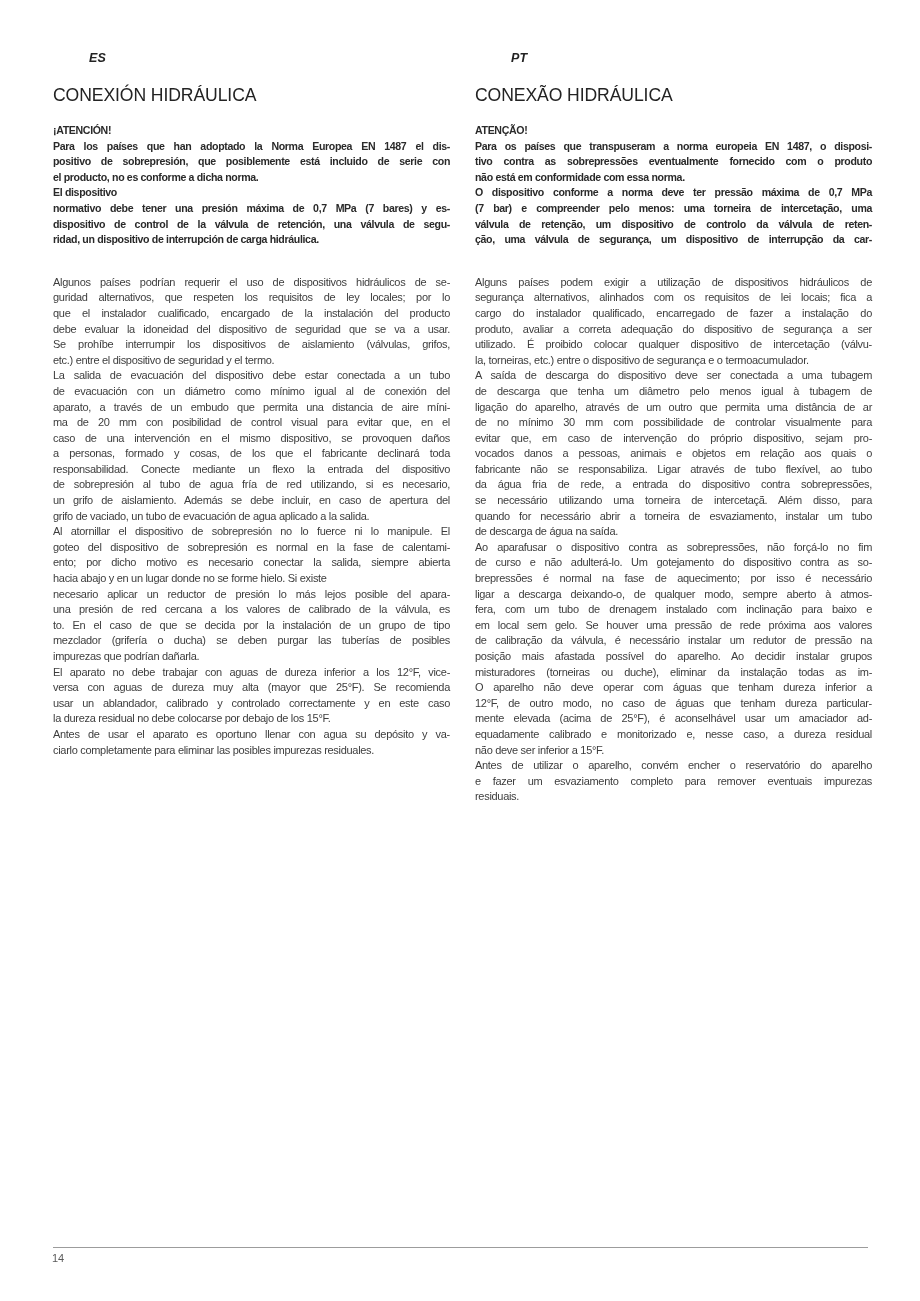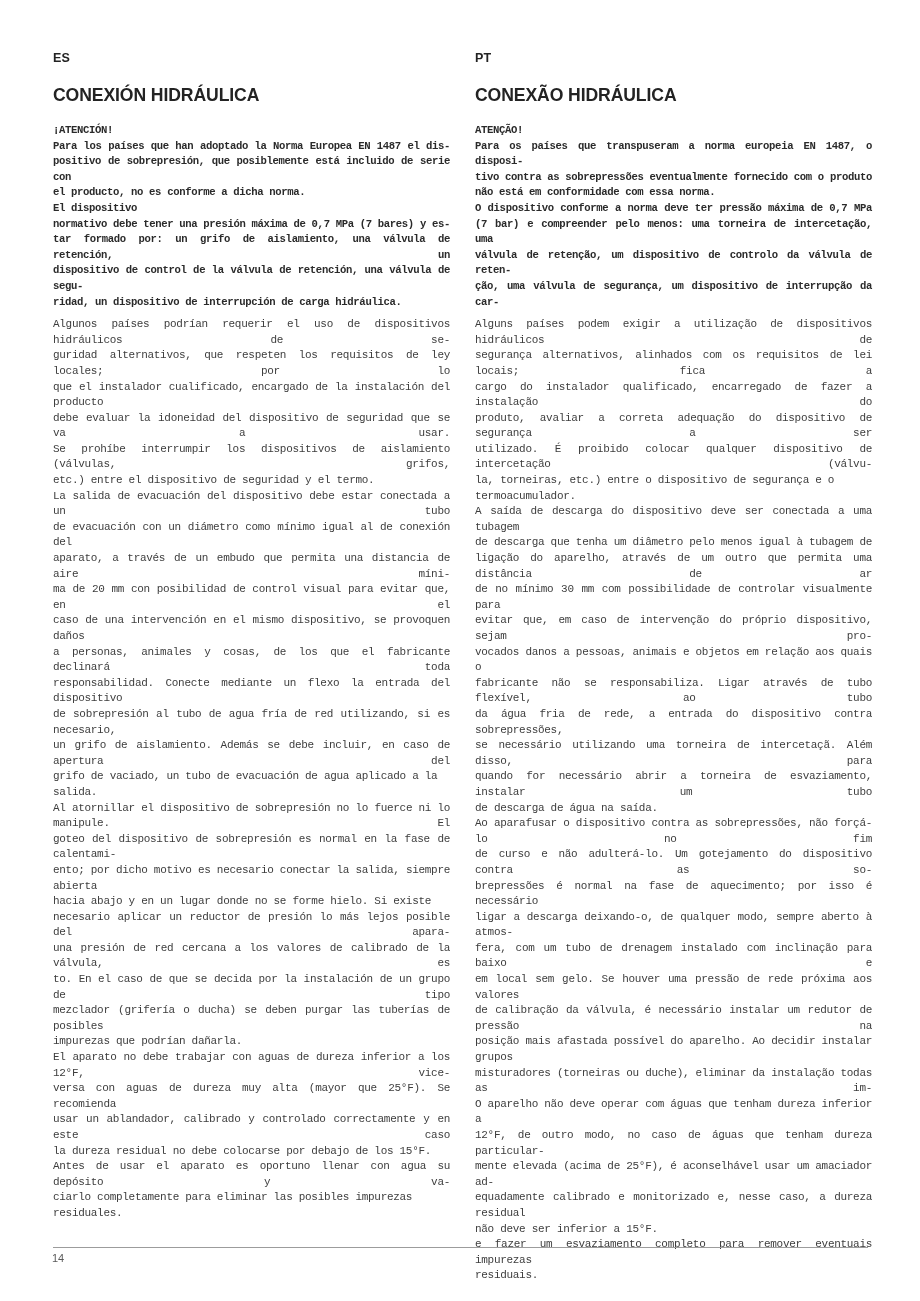--- a/index.html
+++ b/index.html
@@ -15,46 +15,47 @@
     position: absolute;
     top: 52px;
     width: 397px;
   }
   .col-es { left: 53px; }
   .col-pt { left: 475px; }
   .lang {
     font-size: 12.5px;
     line-height: 13px;
     font-weight: 700;
+    font-style: italic;
     color: var(--heading_text, #232323);
     letter-spacing: 0.2px;
+    margin-left: 36px;
   }
   .title {
     margin: 21px 0 0 0;
     font-size: 17.6px;
     line-height: 18px;
-    font-weight: 700;
+    font-weight: 400;
     color: var(--heading_text, #232323);
     letter-spacing: -0.1px;
   }
   .block {
     margin-top: 19px;
     font-size: 11px;
     line-height: 15.6px;
     letter-spacing: -0.3px;
     color: var(--body_text, #3d3d3d);
-    font-family: Liberation Mono, monospace;
   }
   .block.bold {
     font-weight: 700;
     font-size: 10.6px;
     letter-spacing: -0.35px;
     color: var(--bold_text, #2a2a2a);
   }
-  .block.body { margin-top: 7px; }
+  .block.body { margin-top: 27px; }
   .ln { min-height: 15.6px; white-space: normal; }
   .ln.j {
     text-align: justify;
     text-align-last: justify;
     text-justify: inter-word;
   }
   .footer-rule {
     position: absolute;
     left: 53px;
     top: 1247px;
@@ -78,37 +79,36 @@
   <section class="col col-es">
     <div class="lang">ES</div>
     <h1 class="title">CONEXIÓN HIDRÁULICA</h1>
     <div class="block bold">
         <div class="ln">¡ATENCIÓN!</div>
         <div class="ln j">Para los países que han adoptado la Norma Europea EN 1487 el dis-</div>
         <div class="ln j">positivo de sobrepresión, que posiblemente está incluido de serie con</div>
         <div class="ln">el producto, no es conforme a dicha norma.</div>
         <div class="ln">El dispositivo</div>
         <div class="ln j">normativo debe tener una presión máxima de 0,7 MPa (7 bares) y es-</div>
-        <div class="ln j">tar formado por: un grifo de aislamiento, una válvula de retención, un</div>
         <div class="ln j">dispositivo de control de la válvula de retención, una válvula de segu-</div>
         <div class="ln">ridad, un dispositivo de interrupción de carga hidráulica.</div>
       </div>
     <div class="block body">
         <div class="ln j">Algunos países podrían requerir el uso de dispositivos hidráulicos de se-</div>
         <div class="ln j">guridad alternativos, que respeten los requisitos de ley locales; por lo</div>
         <div class="ln j">que el instalador cualificado, encargado de la instalación del producto</div>
         <div class="ln j">debe evaluar la idoneidad del dispositivo de seguridad que se va a usar.</div>
         <div class="ln j">Se prohíbe interrumpir los dispositivos de aislamiento (válvulas, grifos,</div>
         <div class="ln">etc.) entre el dispositivo de seguridad y el termo.</div>
         <div class="ln j">La salida de evacuación del dispositivo debe estar conectada a un tubo</div>
         <div class="ln j">de evacuación con un diámetro como mínimo igual al de conexión del</div>
         <div class="ln j">aparato, a través de un embudo que permita una distancia de aire míni-</div>
         <div class="ln j">ma de 20 mm con posibilidad de control visual para evitar que, en el</div>
         <div class="ln j">caso de una intervención en el mismo dispositivo, se provoquen daños</div>
-        <div class="ln j">a personas, animales y cosas, de los que el fabricante declinará toda</div>
+        <div class="ln j">a personas, formado y cosas, de los que el fabricante declinará toda</div>
         <div class="ln j">responsabilidad. Conecte mediante un flexo la entrada del dispositivo</div>
         <div class="ln j">de sobrepresión al tubo de agua fría de red utilizando, si es necesario,</div>
         <div class="ln j">un grifo de aislamiento. Además se debe incluir, en caso de apertura del</div>
         <div class="ln">grifo de vaciado, un tubo de evacuación de agua aplicado a la salida.</div>
         <div class="ln j">Al atornillar el dispositivo de sobrepresión no lo fuerce ni lo manipule. El</div>
         <div class="ln j">goteo del dispositivo de sobrepresión es normal en la fase de calentami-</div>
         <div class="ln j">ento; por dicho motivo es necesario conectar la salida, siempre abierta</div>
         <div class="ln">hacia abajo y en un lugar donde no se forme hielo. Si existe</div>
         <div class="ln j">necesario aplicar un reductor de presión lo más lejos posible del apara-</div>
         <div class="ln j">una presión de red cercana a los valores de calibrado de la válvula, es</div>
@@ -162,20 +162,21 @@
         <div class="ln j">fera, com um tubo de drenagem instalado com inclinação para baixo e</div>
         <div class="ln j">em local sem gelo. Se houver uma pressão de rede próxima aos valores</div>
         <div class="ln j">de calibração da válvula, é necessário instalar um redutor de pressão na</div>
         <div class="ln j">posição mais afastada possível do aparelho. Ao decidir instalar grupos</div>
         <div class="ln j">misturadores (torneiras ou duche), eliminar da instalação todas as im-</div>
         <div class="ln j">O aparelho não deve operar com águas que tenham dureza inferior a</div>
         <div class="ln j">12°F, de outro modo, no caso de águas que tenham dureza particular-</div>
         <div class="ln j">mente elevada (acima de 25°F), é aconselhável usar um amaciador ad-</div>
         <div class="ln j">equadamente calibrado e monitorizado e, nesse caso, a dureza residual</div>
         <div class="ln">não deve ser inferior a 15°F.</div>
+        <div class="ln j">Antes de utilizar o aparelho, convém encher o reservatório do aparelho</div>
         <div class="ln j">e fazer um esvaziamento completo para remover eventuais impurezas</div>
         <div class="ln">residuais.</div>
       </div>
   </section>
 
   <div class="footer-rule"></div>
   <div class="page-number">14</div>
 
 </div>
 

